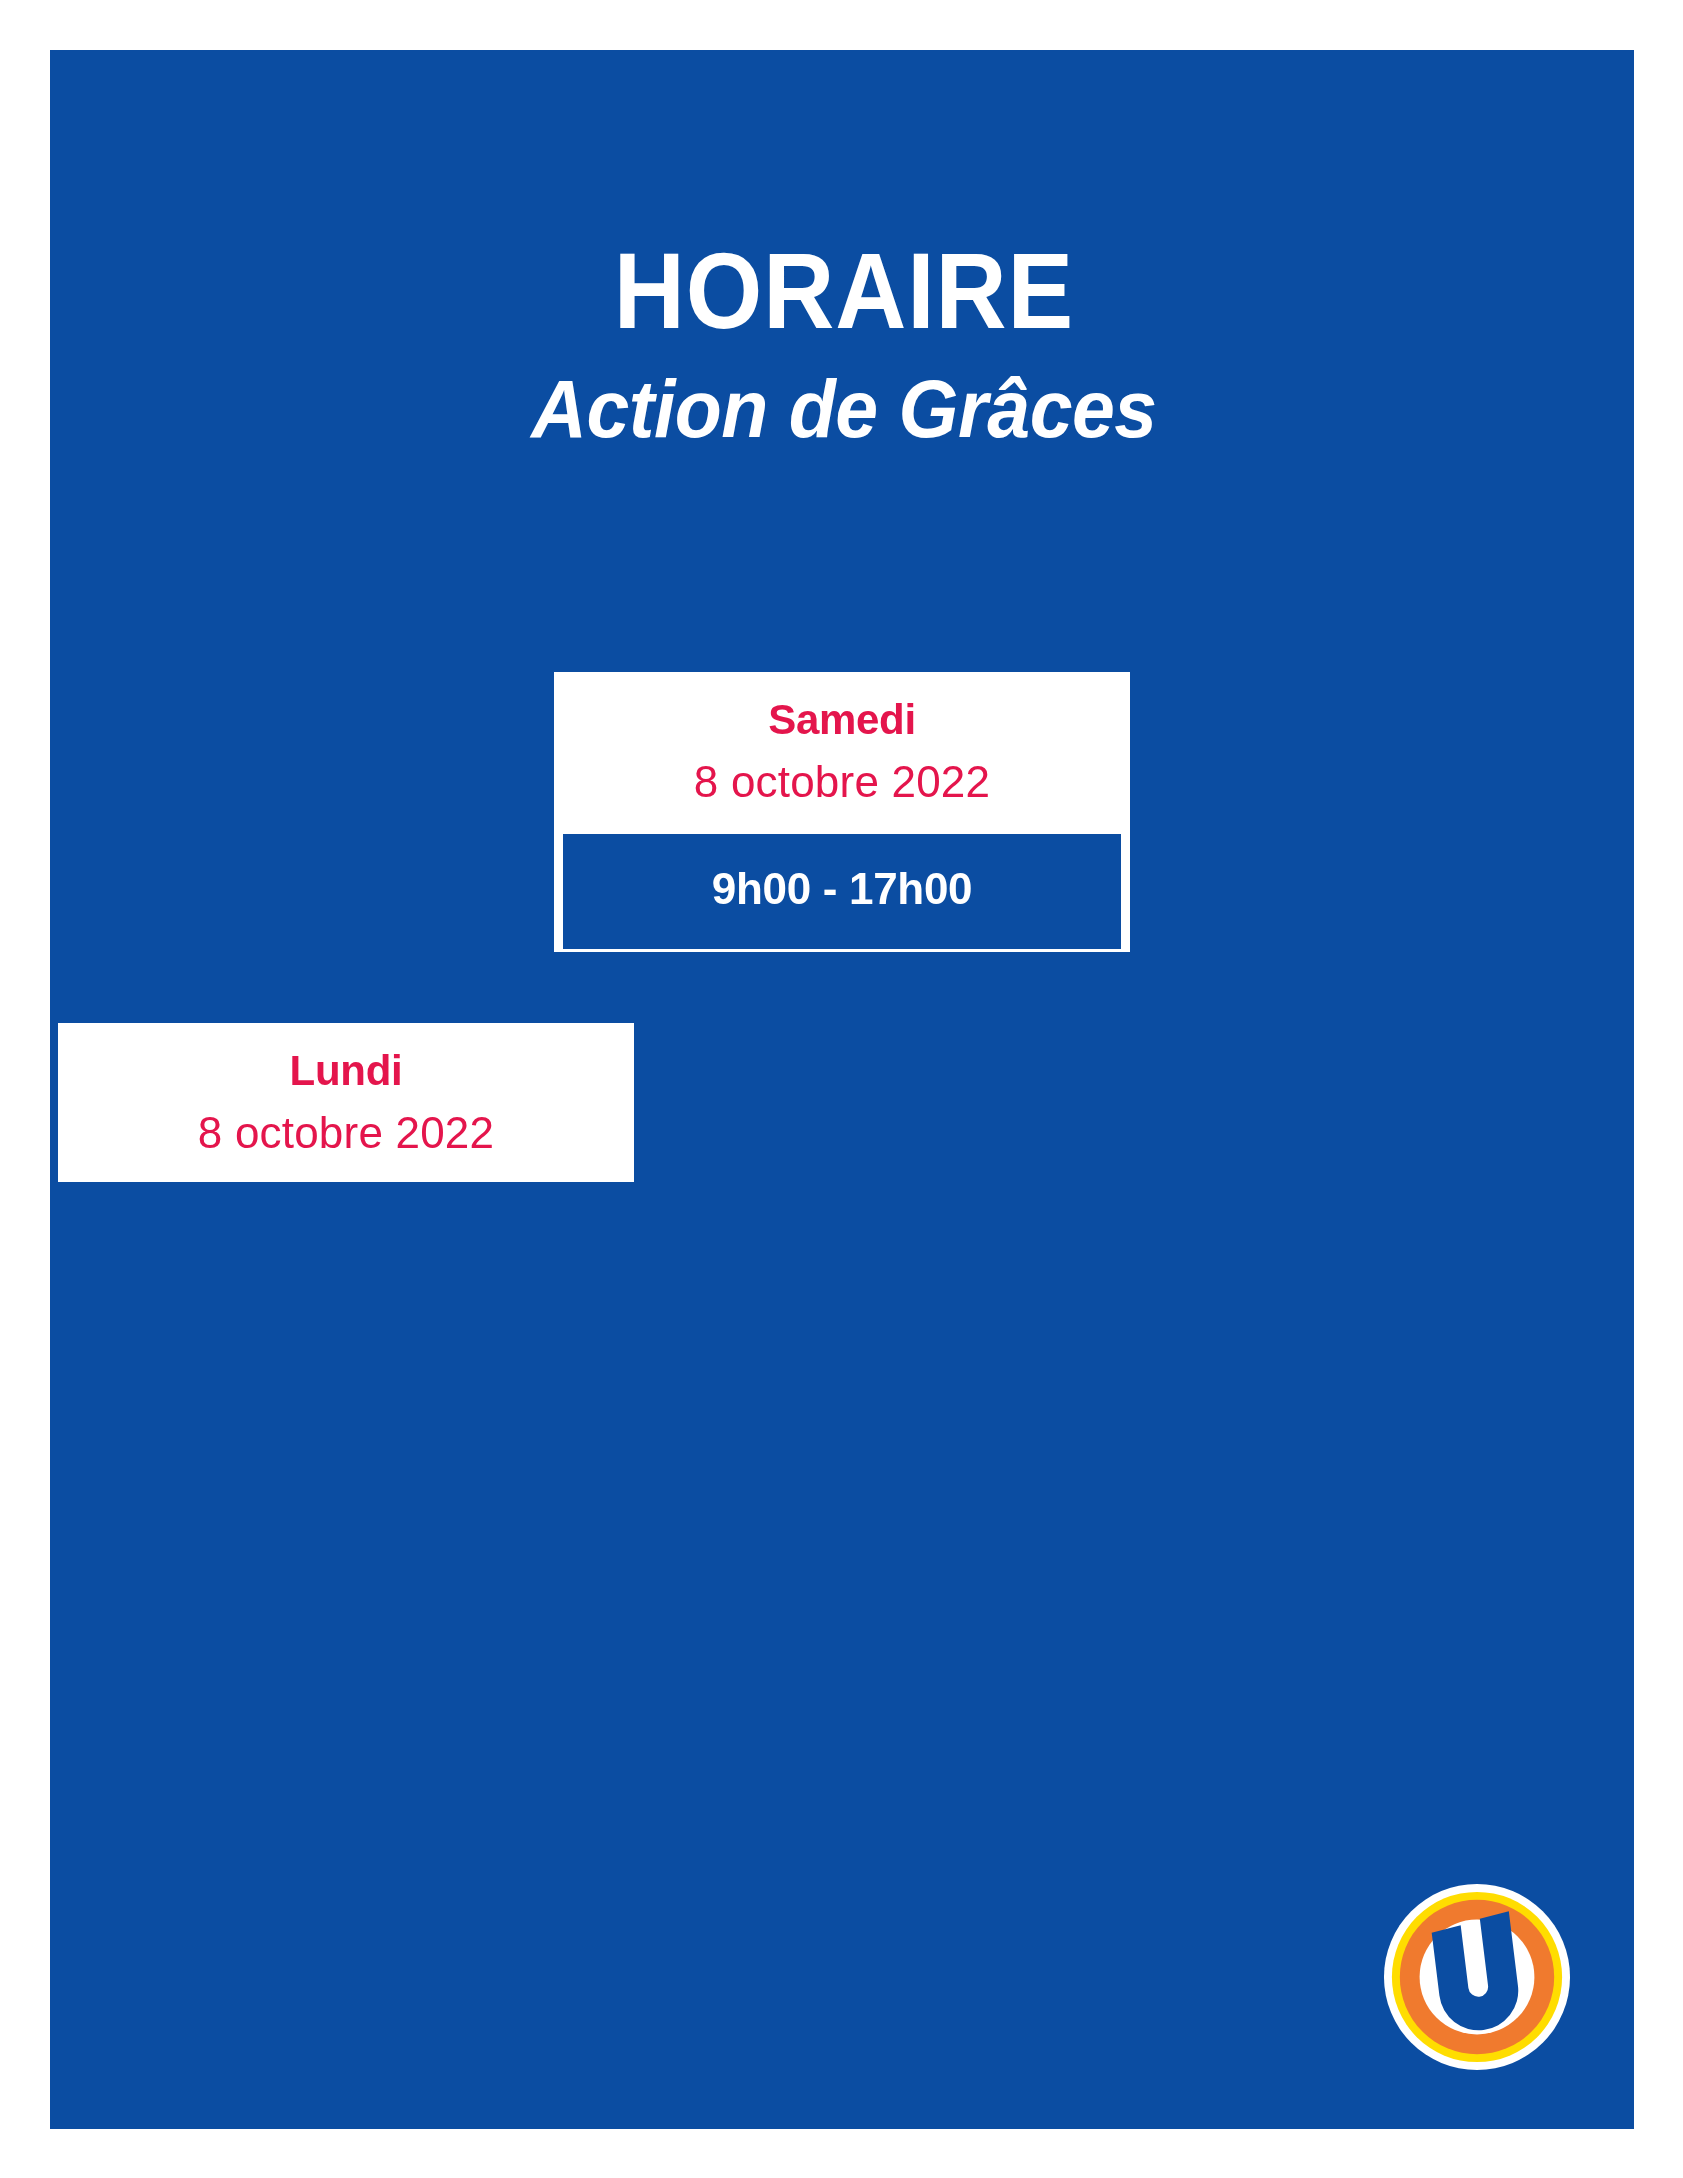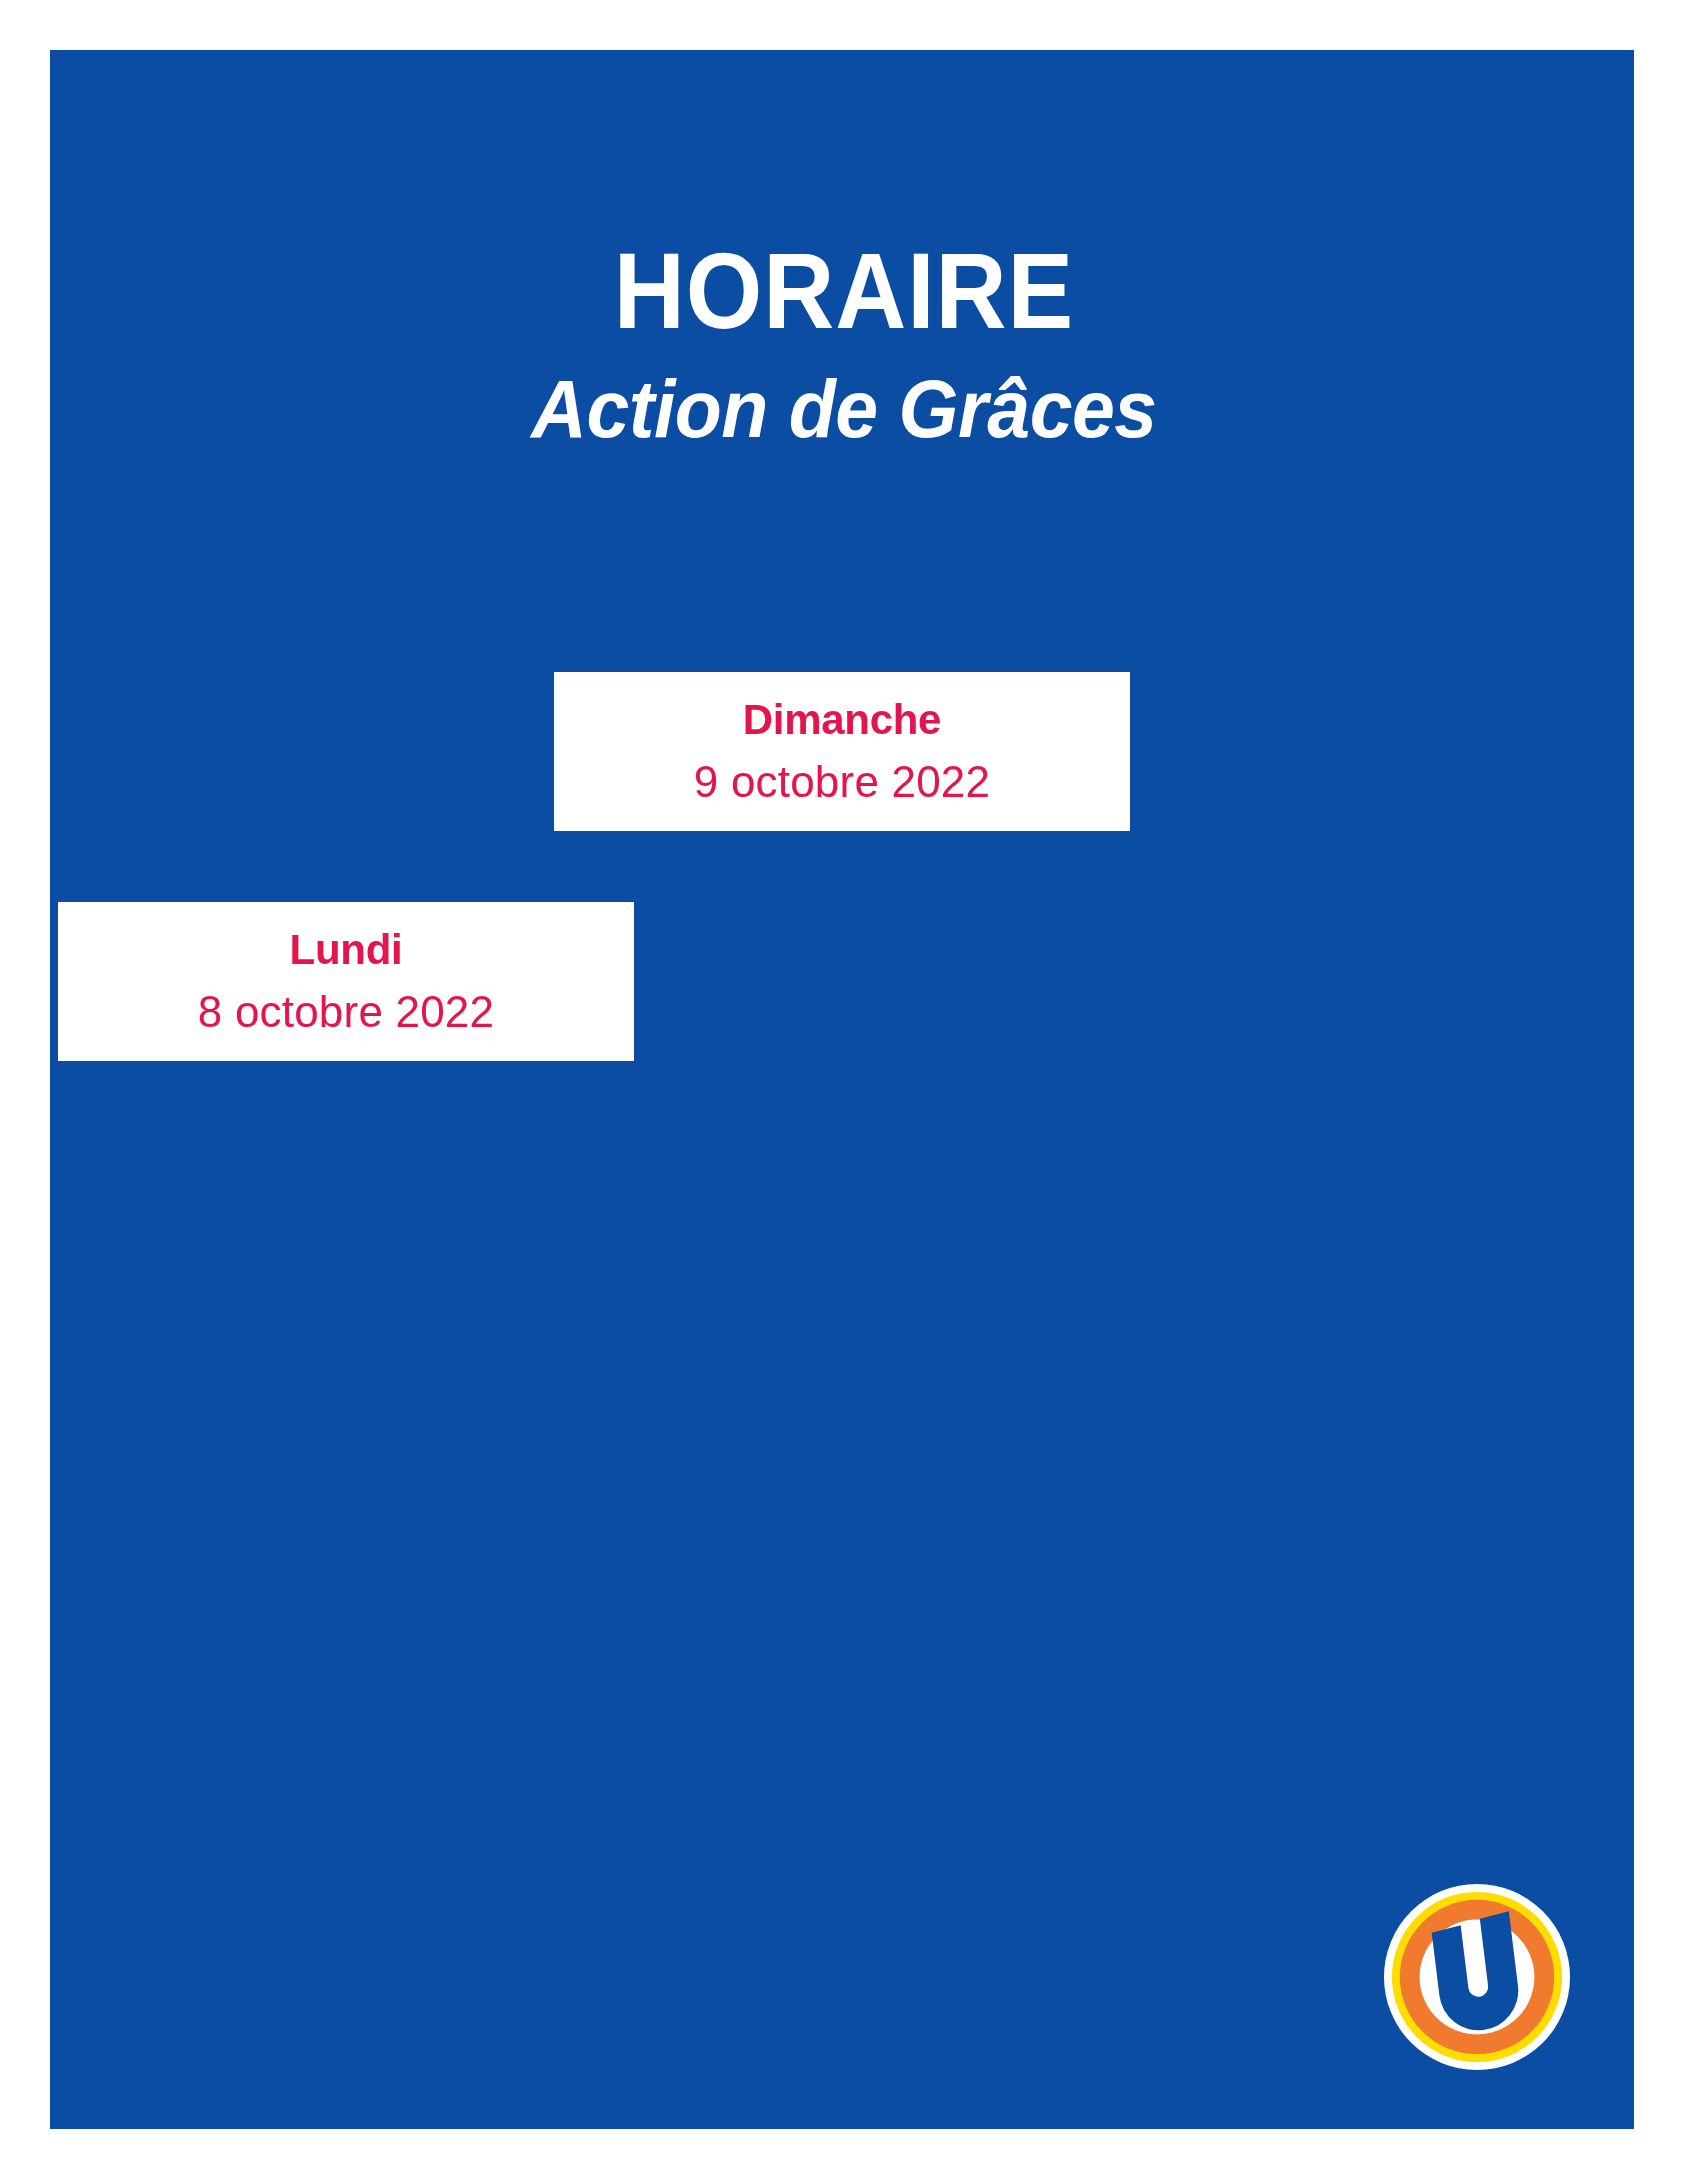--- a/index.html
+++ b/index.html
@@ -135,26 +135,31 @@
 <div class="page">
   <div class="poster">
 
     <div class="headline">
       <span class="title-main">HORAIRE</span>
       <span class="title-sub">Action de Grâces</span>
     </div>
 
     <div class="cards">
 
+      <div class="card">
+        <div class="card-head">
+          <span class="card-day">Samedi</span>
+          <span class="card-date">8 octobre 2022</span>
+        </div>
+        <div class="card-hours">
+          <span class="card-hours-text">9h00 - 17h00</span>
+        </div>
+      </div>
 
       <div class="card">
-        <div class="card-head">
-          <span class="card-day">Dimanche</span>
-          <span class="card-date">9 octobre 2022</span>
-        </div>
       </div>
 
       <div class="card">
         <div class="card-head">
           <span class="card-day">Lundi</span>
           <span class="card-date">8 octobre 2022</span>
         </div>
       </div>
 
     </div>

